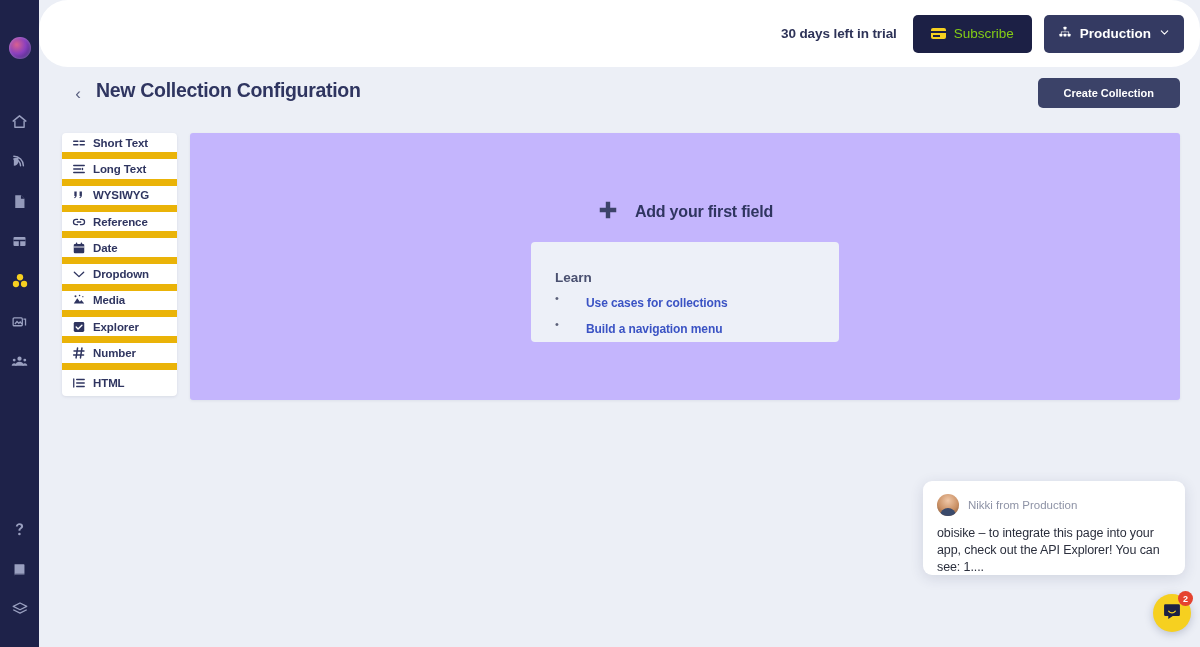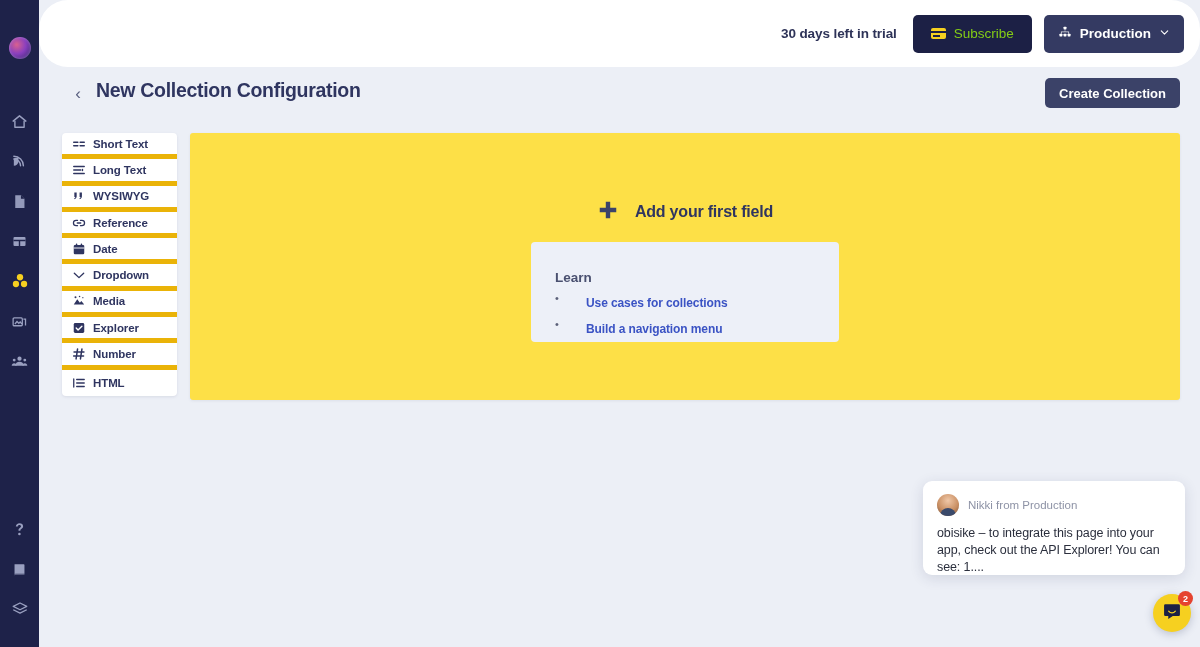--- a/index.html
+++ b/index.html
@@ -91,56 +91,56 @@
     font-size: 17px; line-height: 1;
   }
   #page-title {
     position: absolute; left: 57px; top: 12px;
     font-size: 19.5px; font-weight: bold; color: #2f3560;
     letter-spacing: -0.3px;
   }
   #create-collection-btn {
     position: absolute; right: 20px; top: 11px;
     background: #3b4268; color: #ffffff;
-    height: 30px; padding: 0 14px; border-radius: 5px;
-    font-size: 13px; font-weight: bold;
+    height: 30px; padding: 0 26px; border-radius: 5px;
+    font-size: 11px; font-weight: bold;
   }
 
   
   #field-list {
     position: absolute; left: 62px; top: 133px;
     width: 115px;
     background: #ffffff;
     border-radius: 4px;
     box-shadow: 0 1px 3px rgba(40,50,90,.10);
     overflow: hidden;
   }
   .field-item {
     height: 26.3px;
     display: flex; align-items: center;
     padding-left: 9px;
-    border-bottom: 5px solid #eab308;
+    border-bottom: 7px solid #eab308;
     cursor: pointer;
   }
   .field-item:last-child { border-bottom: none; }
   .field-item .fi-icon {
     width: 15px; height: 14px; flex: none;
     display: flex; align-items: center; justify-content: center;
     color: #2f3560; margin-right: 7px;
   }
   .field-item .fi-label {
     font-size: 11.5px; color: #2f3560; font-weight: bold;
     letter-spacing: -0.1px;
   }
 
   
   #main-panel {
     position: absolute; left: 190px; top: 133px;
     width: 990px; height: 267px;
-    background: #fde047;
+    background: #c4b5fd;
     border-radius: 3px;
     box-shadow: 0 1px 3px rgba(40,50,90,.08);
   }
   #add-field-row {
     position: absolute; left: 0; top: 66px; width: 100%;
     display: flex; align-items: center; justify-content: center;
     gap: 16px; cursor: pointer;
   }
   #plus-icon { color: #3c4369; display: block; }
   #add-field-label {

